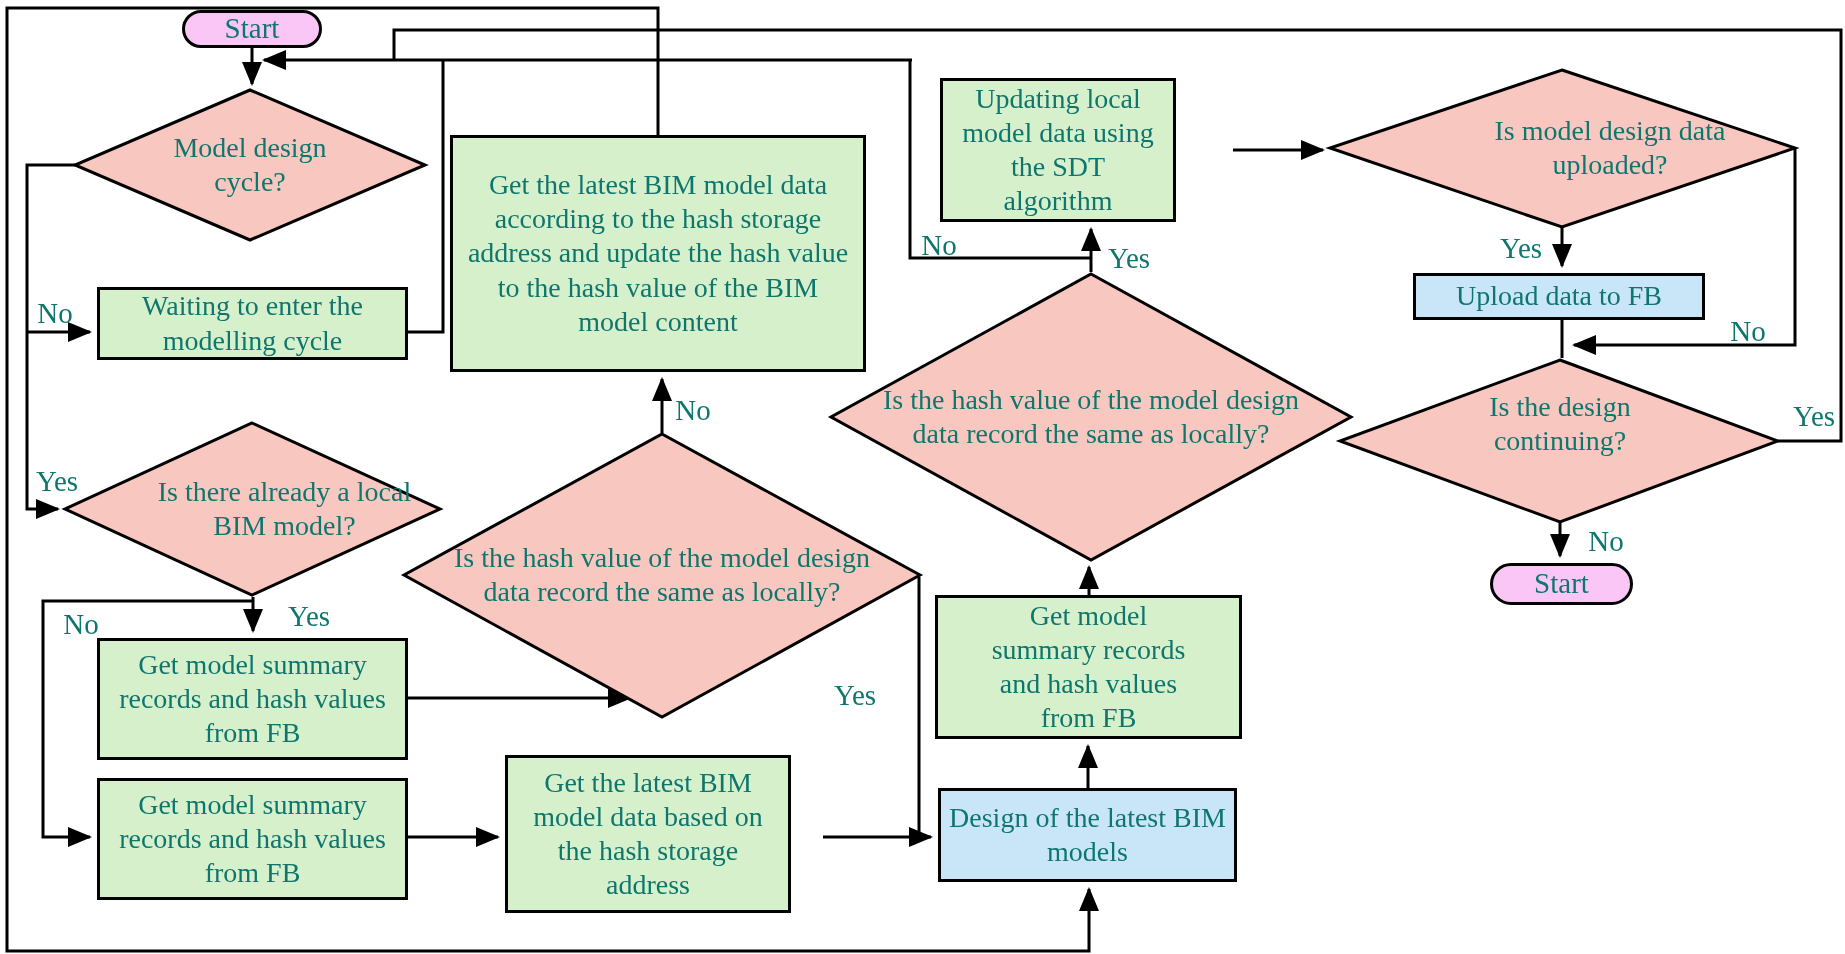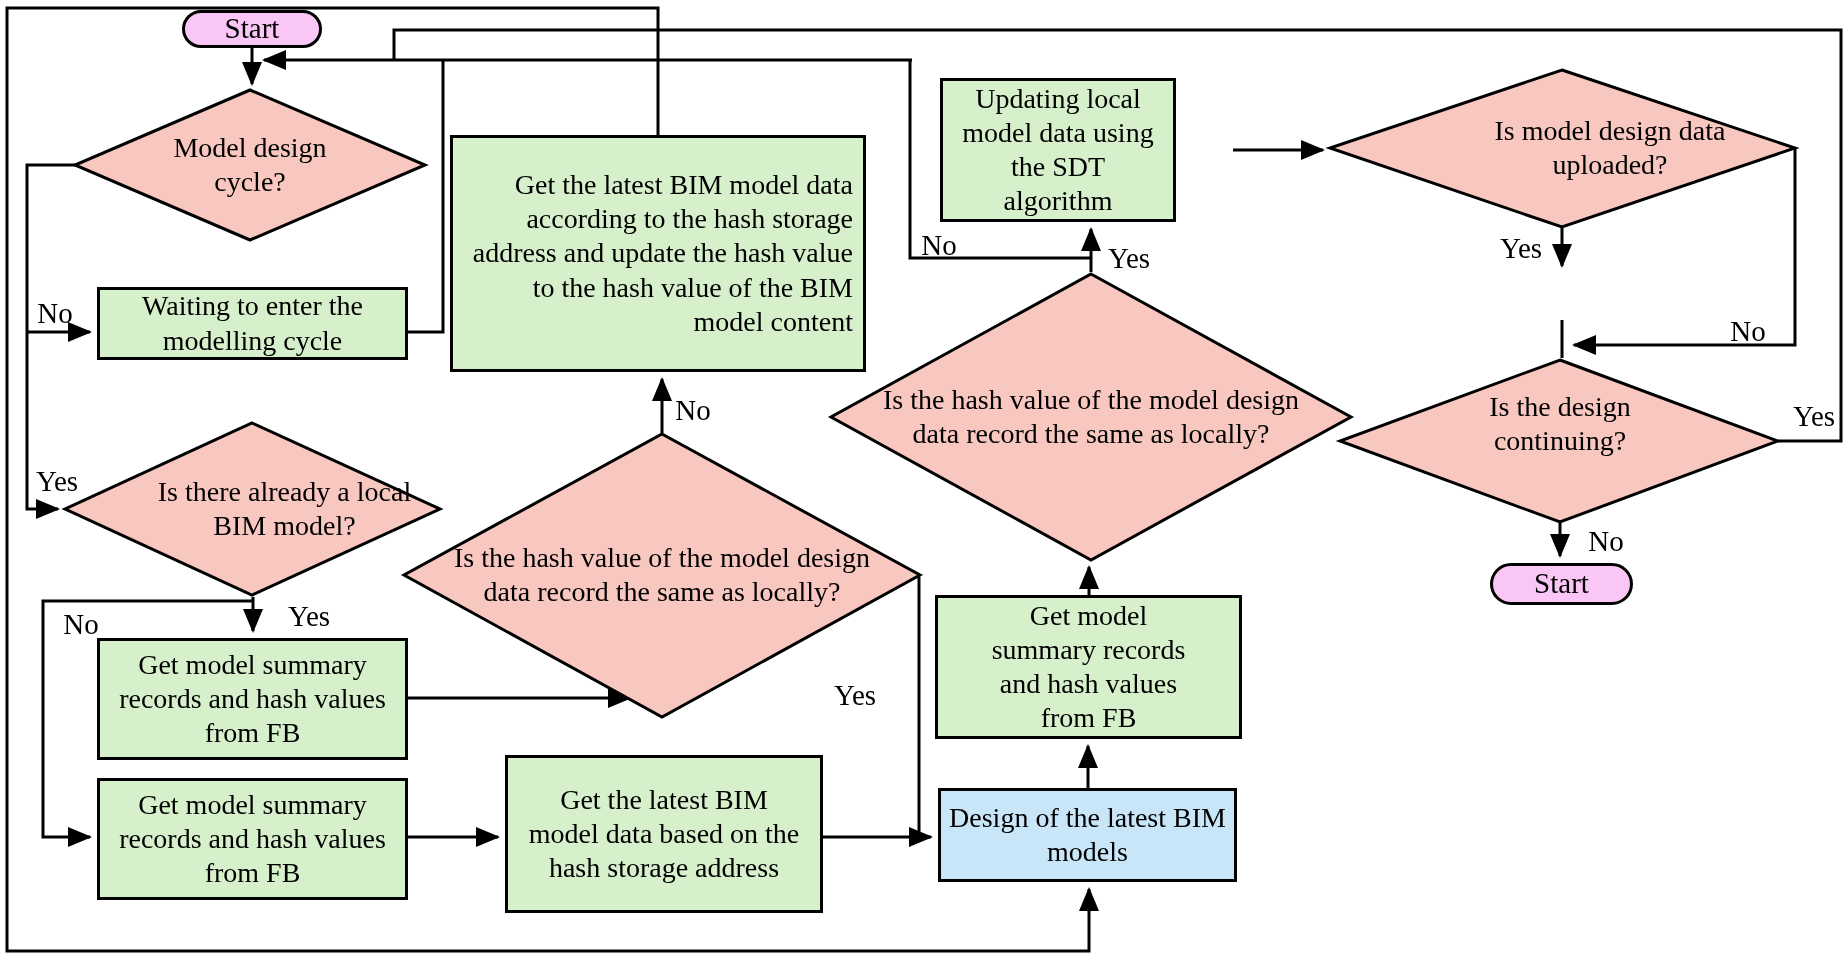--- a/index.html
+++ b/index.html
@@ -1,18 +1,18 @@
 <!DOCTYPE html>
 <html><head>
 <meta charset="utf-8">
 <style>
   html,body{margin:0;padding:0;background:#fff;}
   #canvas{
     position:relative;width:1845px;height:954px;background:#ffffff;
-    font-family:"Liberation Serif","DejaVu Serif",serif;color:#000000;overflow:hidden;
+    font-family:"Liberation Serif","DejaVu Serif",serif;color:#0f766e;overflow:hidden;
   }
   #wires{position:absolute;left:0;top:0;width:1845px;height:954px;}
   .node{
     position:absolute;display:flex;align-items:center;justify-content:center;
     text-align:center;font-size:28px;line-height:1.22;box-sizing:border-box;
   }
   .process{background:#d6f0cc;border:3px solid #000;}
   .io{background:#c8e6f8;border:3px solid #000;}
   .terminal{background:#f9c6f6;border:3px solid #000;border-radius:22px;font-size:29px;}
   .dtext{position:absolute;display:flex;align-items:center;justify-content:center;
@@ -91,26 +91,27 @@
       <polygon points="1560,360 1778,441 1560,522 1340,441"></polygon>
     </g>
   </svg>
 
   <div class="node terminal" style="left:182px;top:10px;width:140px;height:38px;">Start</div>
   <div class="node terminal" style="left:1490px;top:563px;width:143px;height:42px;">Start</div>
 
   <div class="node process" style="left:97px;top:287px;width:311px;height:73px;">Waiting to enter the modelling cycle</div>
   <div class="node process" style="left:97px;top:638px;width:311px;height:122px;">Get model summary records and hash values from FB</div>
   <div class="node process" style="left:97px;top:778px;width:311px;height:122px;">Get model summary records and hash values from FB</div>
-  <div class="node process" style="left:450px;top:135px;width:416px;height:237px;padding:0 10px;text-align:right;">Get the latest BIM model data according to the hash storage address and update the hash value to the hash value of the BIM model content</div>
-  <div class="node process" style="left:505px;top:755px;width:318px;height:158px;padding:0 18px;">Get the latest BIM model data based on the hash storage address</div>
+  <div class="node process" style="left:450px;top:135px;width:416px;height:237px;padding:0 10px;">Get the latest BIM model data according to the hash storage address and update the hash value to the hash value of the BIM model content</div>
+  <div class="node process" style="left:505px;top:755px;width:286px;height:158px;padding:0 18px;">Get the latest BIM model data based on the hash storage address</div>
   <div class="node process" style="left:935px;top:595px;width:307px;height:144px;padding:0 42px;">Get model summary records and hash values from FB</div>
   <div class="node process" style="left:940px;top:78px;width:236px;height:144px;padding:0 16px;">Updating local model data using the SDT algorithm</div>
 
   <div class="node io" style="left:938px;top:788px;width:299px;height:94px;">Design of the latest BIM models</div>
+  <div class="node io" style="left:1413px;top:273px;width:292px;height:47px;">Upload data to FB</div>
 
   <div class="dtext" style="left:135px;top:122px;width:230px;height:86px;">Model design cycle?</div>
   <div class="dtext" style="left:120px;top:466px;width:265px;height:86px;margin-left:32px;">Is there already a local BIM model?</div>
   <div class="dtext" style="left:452px;top:495px;width:420px;height:160px;">Is the hash value of the model design data record the same as locally?</div>
   <div class="dtext" style="left:881px;top:337px;width:420px;height:160px;">Is the hash value of the model design data record the same as locally?</div>
   <div class="dtext" style="left:1440px;top:100px;width:340px;height:96px;">Is model design data uploaded?</div>
   <div class="dtext" style="left:1420px;top:378px;width:280px;height:92px;">Is the design continuing?</div>
 
   <div class="elabel" style="left:55px;top:313px;">No</div>
   <div class="elabel" style="left:57px;top:481px;">Yes</div>

